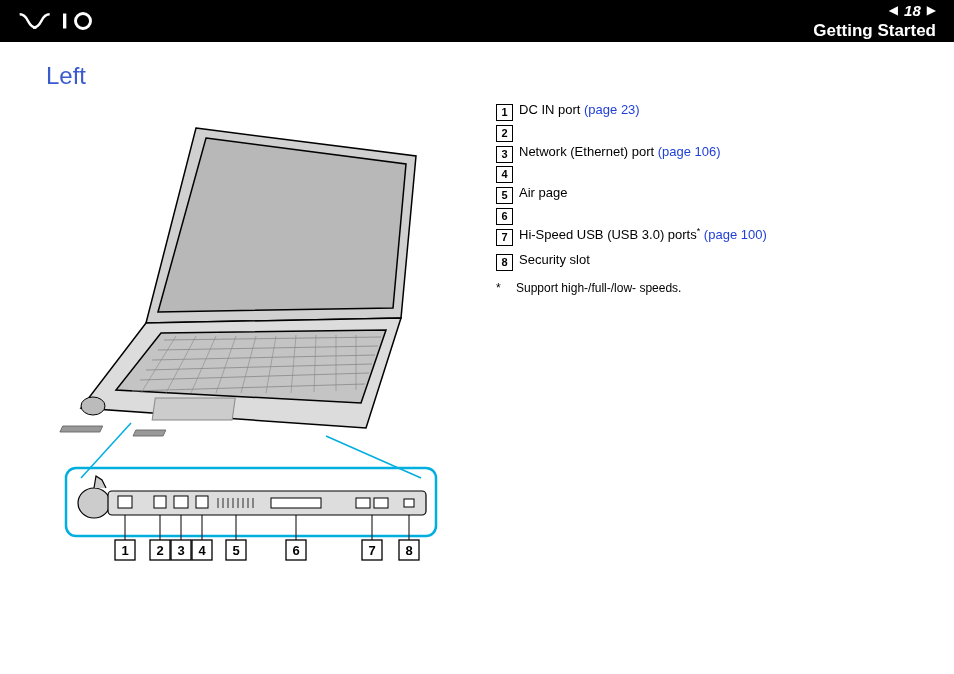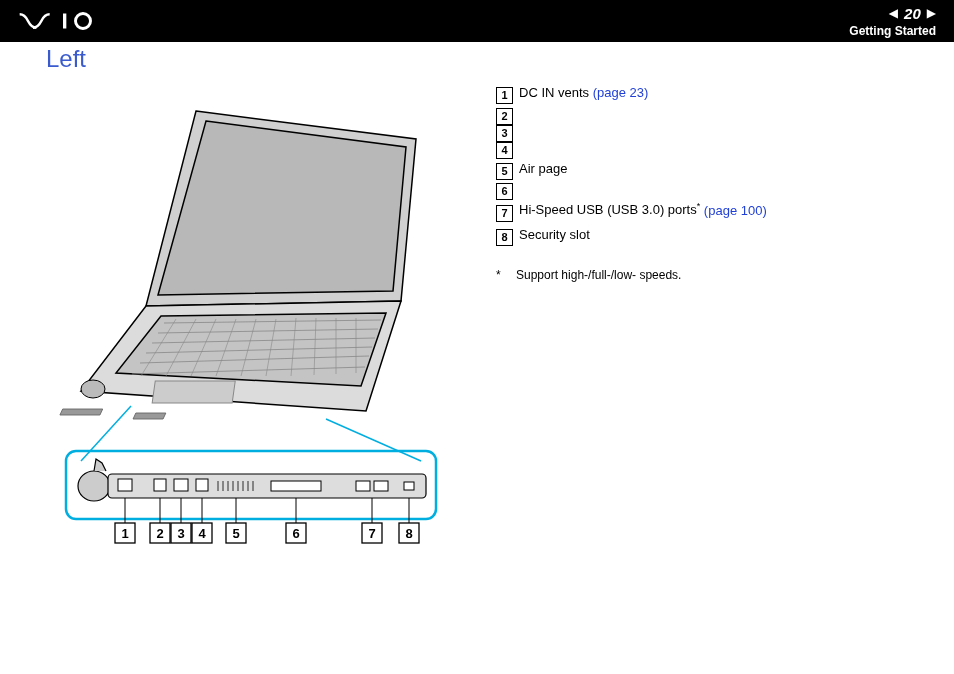--- a/index.html
+++ b/index.html
@@ -4,50 +4,50 @@
 <style>
   * { box-sizing: border-box; margin: 0; padding: 0; }
   body { width: 954px; height: 674px; font-family: Arial, Helvetica, sans-serif; background: #fff; position: relative; }
   .header { background: #000; height: 42px; display: flex; align-items: center; justify-content: space-between; padding: 0 18px; }
   .logo { color: #fff; font-size: 22px; letter-spacing: 2px; font-weight: 300; display: flex; align-items: center; gap: 1px; }
   .logo svg { height: 20px; }
   .header-right { color: #fff; text-align: right; font-size: 13px; }
   .page-nav { display: flex; align-items: center; justify-content: flex-end; gap: 6px; margin-bottom: 2px; }
   .page-nav .arrow { color: #fff; font-size: 12px; }
   .page-nav .num { font-weight: bold; font-style: italic; font-size: 15px; }
-  .section-label { font-weight: bold; font-size: 12px; }
-  .content { display: flex; padding: 3px 30px 0 46px; }
+  .section-label { font-weight: bold; font-size: 17px; }
+  .content { display: flex; padding: 20px 30px 0 46px; }
   .left-col { width: 450px; }
   .title { color: #3a5bcd; font-size: 24px; font-weight: 400; margin-bottom: 18px; }
   .diagram { width: 400px; }
   .right-col { padding-top: 36px; font-size: 13px; line-height: 1.9; }
   .item { display: flex; align-items: baseline; gap: 6px; }
   .boxnum { display: inline-flex; width: 17px; height: 17px; border: 1.2px solid #000; align-items: center; justify-content: center; font-size: 11px; font-weight: bold; flex-shrink: 0; position: relative; top: 2px; }
   .link { color: #2140d8; margin-top: 48px; }
   .bold { font-weight: normal; }
   .footnote-mark { font-size: 9px; vertical-align: super; }
-  .footnote { font-size: 12px; margin-top: 16px; }
+  .footnote { font-size: 12px; margin-top: 4px; }
   .footnote .star { display: inline-block; width: 20px; }
 </style>
 </head>
 <body>
 
 <div class="header">
   <div class="logo">
     <svg viewBox="0 0 120 24" width="100">
       <path d="M2 4 Q 8 4 12 12 T 22 20" stroke="#fff" stroke-width="3" fill="none"></path>
       <path d="M22 4 Q 28 4 32 12 T 42 20" stroke="#fff" stroke-width="3" fill="none" transform="translate(-4,0) scale(1,-1) translate(0,-24)"></path>
       <rect x="54" y="3" width="4" height="18" fill="#fff"></rect>
       <circle cx="78" cy="12" r="9" stroke="#fff" stroke-width="3.5" fill="none"></circle>
     </svg>
   </div>
   <div class="header-right">
     <div class="page-nav">
       <span class="arrow">◀</span>
-      <span class="num">20</span>
+      <span class="num">18</span>
       <span class="arrow">▶</span>
     </div>
     <div class="section-label">Getting Started</div>
   </div>
 </div>
 
 <div class="content">
   <div class="left-col">
     <div class="title">Left</div>
     <div class="diagram">
@@ -176,27 +176,28 @@
               <text x="363" y="447">8</text>
             </g>
         </g>
       </svg>
     </div>
   </div>
 
   <div class="right-col">
     <div class="item">
       <span class="boxnum">1</span>
-      <span><span class="bold">DC IN</span><span> vents </span><span class="link">(page 23)</span></span>
+      <span><span class="bold">DC IN</span><span> port </span><span class="link">(page 23)</span></span>
     </div>
     <div class="item">
       <span class="boxnum">2</span>
     </div>
     <div class="item">
       <span class="boxnum">3</span>
+      <span><span>Network (Ethernet) port </span><span class="link">(page 106)</span></span>
     </div>
     <div class="item">
       <span class="boxnum">4</span>
     </div>
     <div class="item">
       <span class="boxnum">5</span>
       <span><span>Air page</span></span>
     </div>
     <div class="item">
       <span class="boxnum">6</span>

